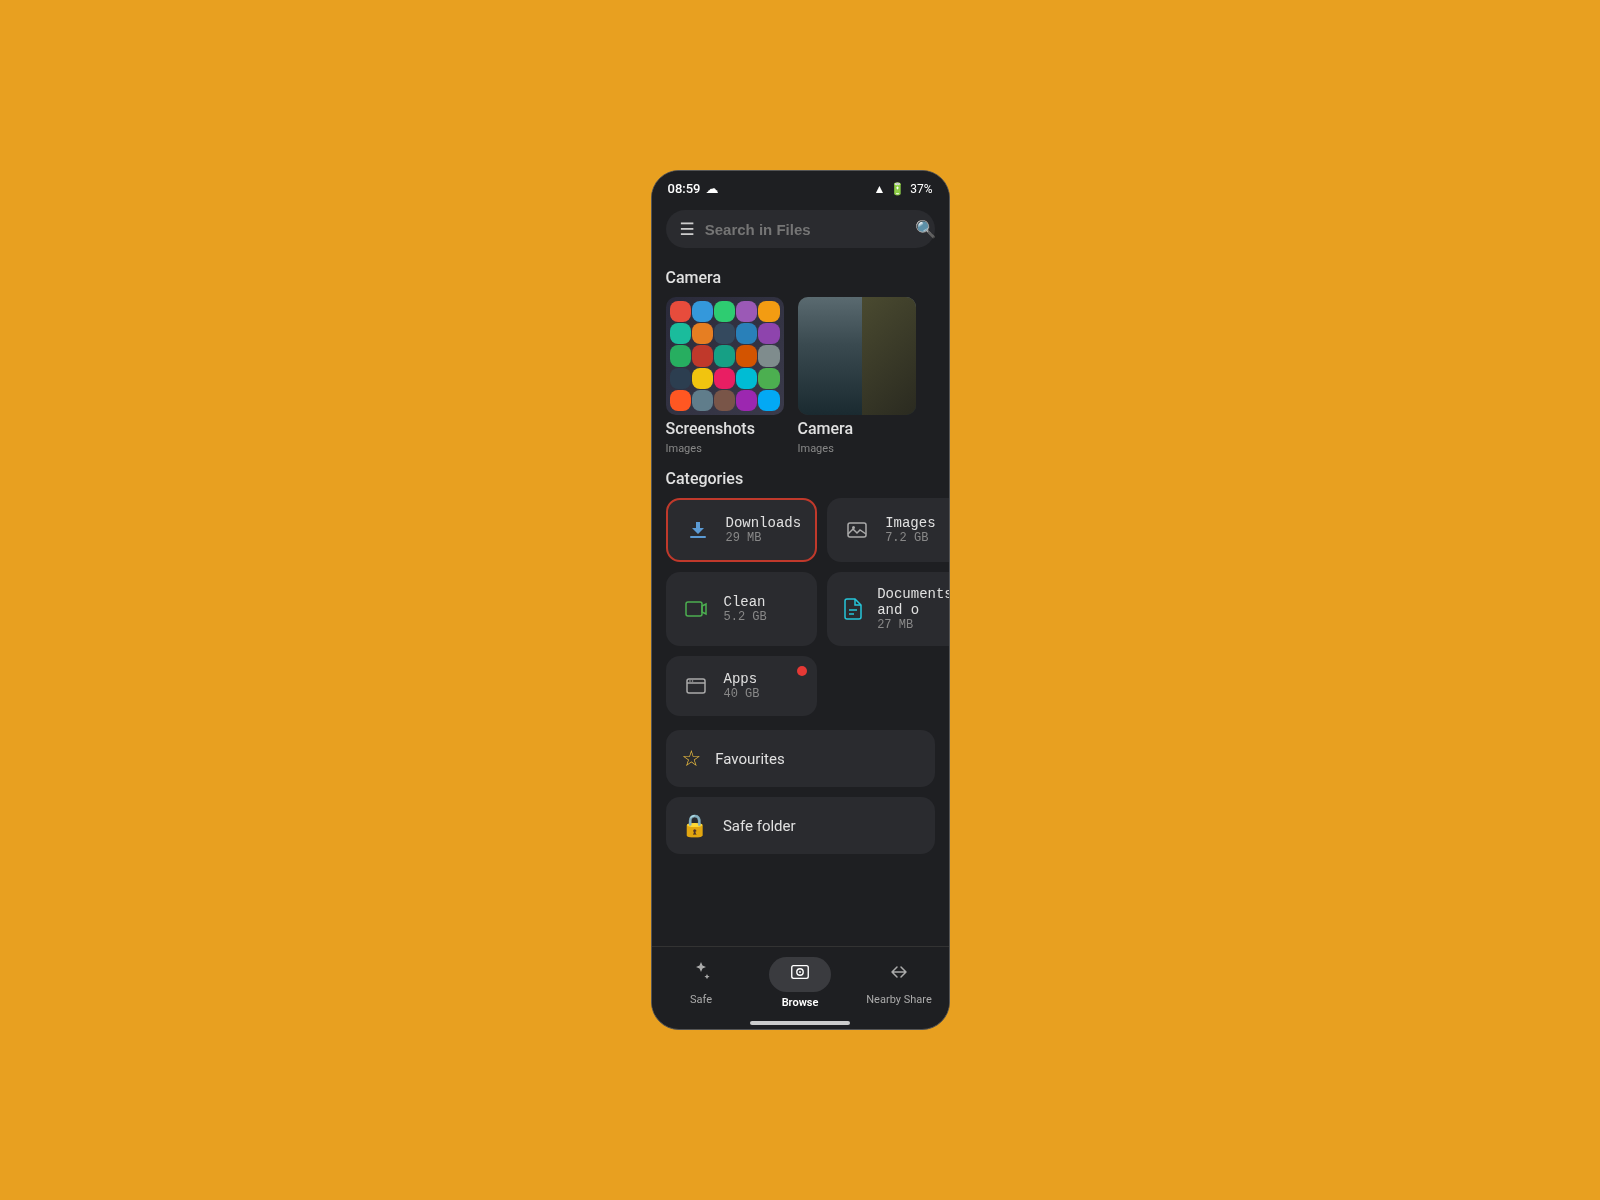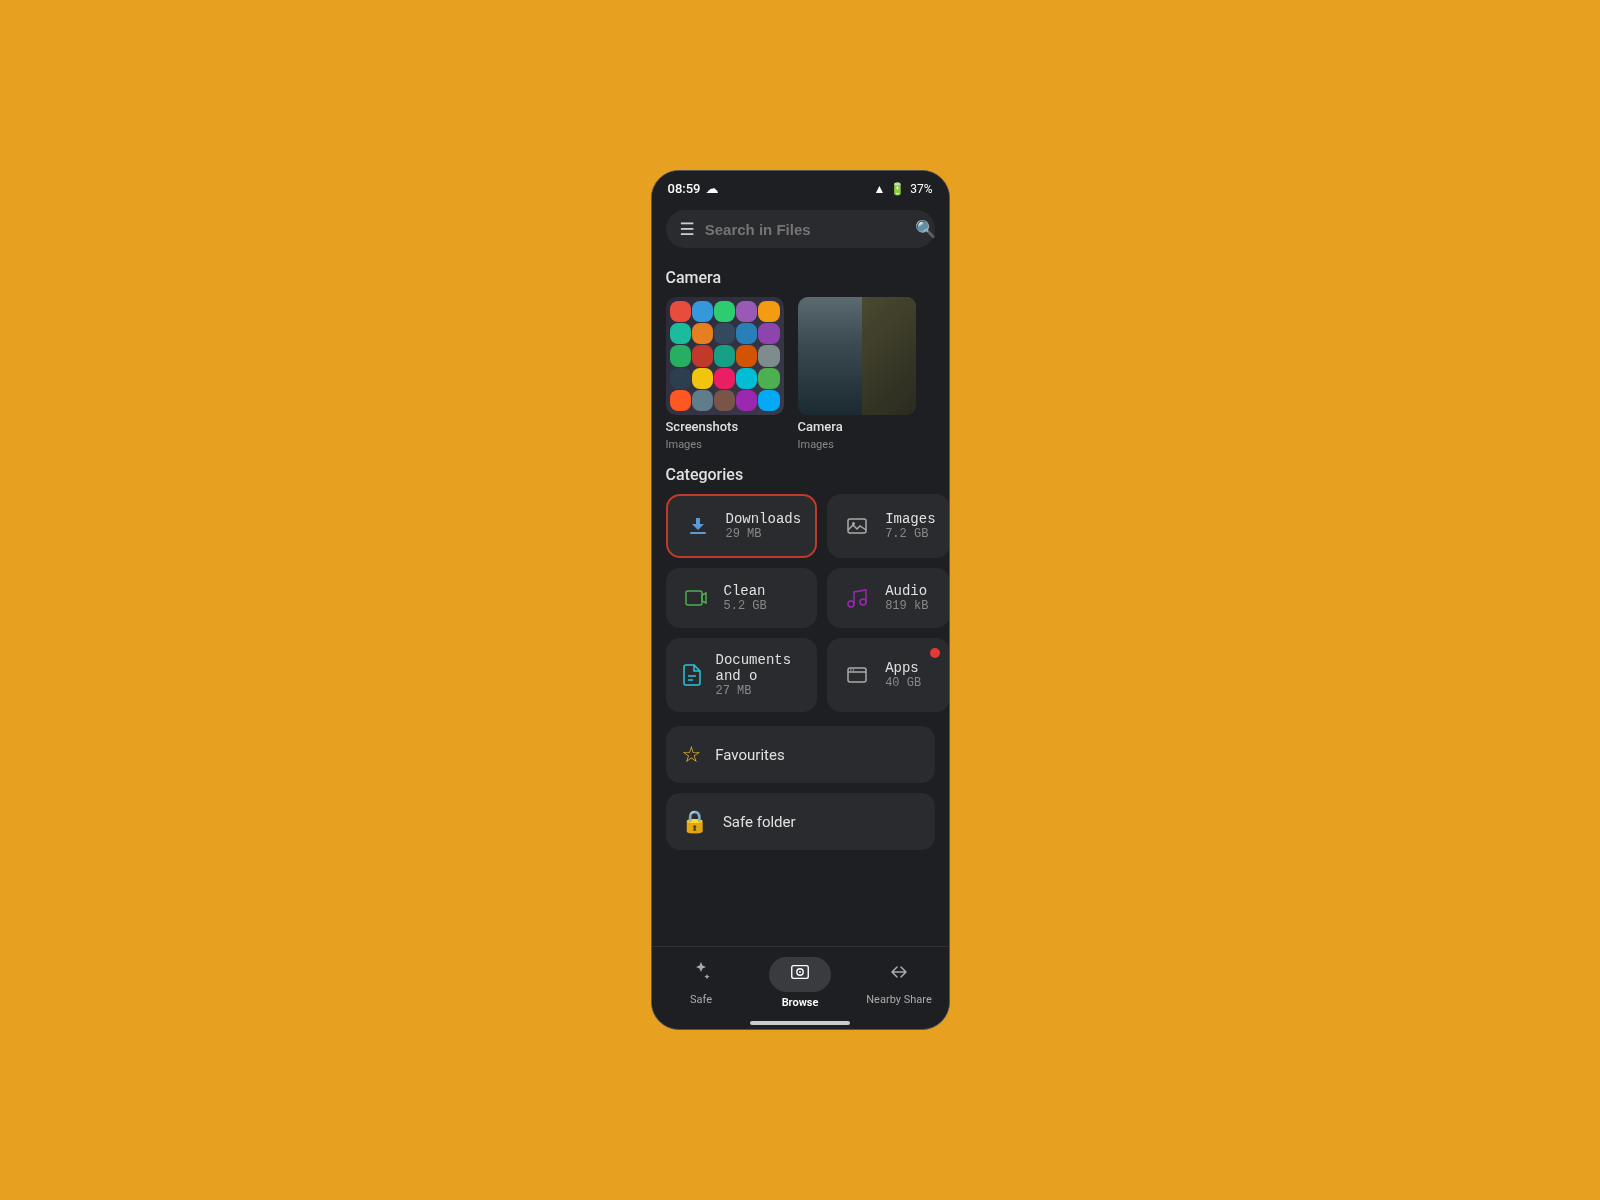--- a/index.html
+++ b/index.html
@@ -124,21 +124,21 @@
     .thumb-camera::before {
       content: '';
       position: absolute;
       right: 0; top: 0;
       width: 45%;
       height: 100%;
       background: linear-gradient(135deg, #4a4a30 0%, #2a2a20 100%);
     }
     .recent-label {
       color: #e0e0e0;
-      font-size: 13px;
+      font-size: 16px;
       font-weight: 500;
     }
     .recent-sub {
       color: #888;
       font-size: 11px;
     }
     
     .categories-grid {
       display: grid;
       grid-template-columns: 1fr 1fr;
@@ -393,33 +393,20 @@
             <rect x="2" y="5" width="16" height="14" rx="2" stroke="#4caf50" stroke-width="1.5" fill="none"></rect>
             <path d="M18 9l4-2v10l-4-2V9z" stroke="#4caf50" stroke-width="1.5" fill="none"></path>
           </svg>
         </div>
         <div class="category-text">
           <div class="category-name">Clean</div>
           <div class="category-size">5.2 GB</div>
         </div>
       </div>
 
-      <div class="category-card">
-        <div class="category-icon">
-          <svg width="24" height="24" viewBox="0 0 24 24" fill="none">
-            <path d="M9 18V6l12-2v12" stroke="#9c27b0" stroke-width="1.5" fill="none"></path>
-            <circle cx="6" cy="18" r="3" stroke="#9c27b0" stroke-width="1.5" fill="none"></circle>
-            <circle cx="18" cy="16" r="3" stroke="#9c27b0" stroke-width="1.5" fill="none"></circle>
-          </svg>
-        </div>
-        <div class="category-text">
-          <div class="category-name">Audio</div>
-          <div class="category-size">819 kB</div>
-        </div>
-      </div>
 
       <div class="category-card">
         <div class="category-icon">
           <svg width="24" height="24" viewBox="0 0 24 24" fill="none">
             <path d="M14 2H6a2 2 0 00-2 2v16a2 2 0 002 2h12a2 2 0 002-2V8l-6-6z" stroke="#26c6da" stroke-width="1.5" fill="none"></path>
             <path d="M14 2v6h6" stroke="#26c6da" stroke-width="1.5"></path>
             <line x1="8" y1="13" x2="16" y2="13" stroke="#26c6da" stroke-width="1.5"></line>
             <line x1="8" y1="17" x2="13" y2="17" stroke="#26c6da" stroke-width="1.5"></line>
           </svg>
         </div>

